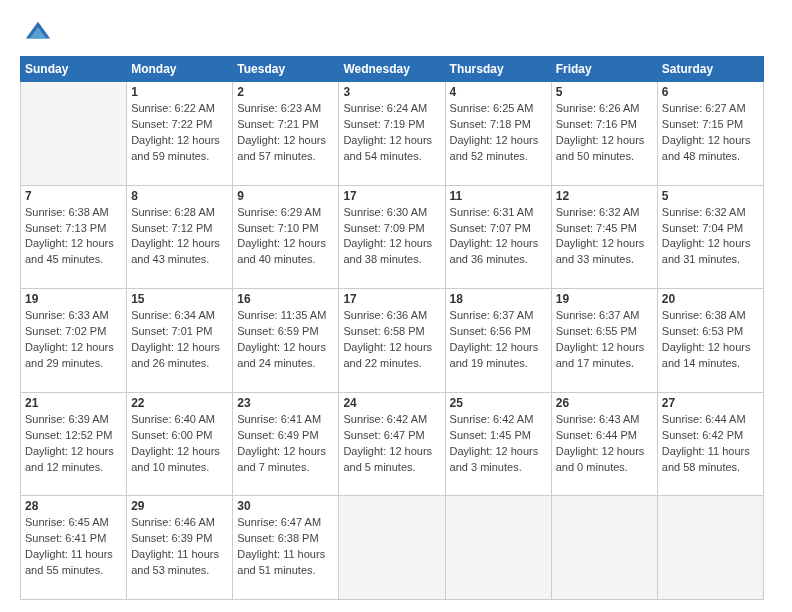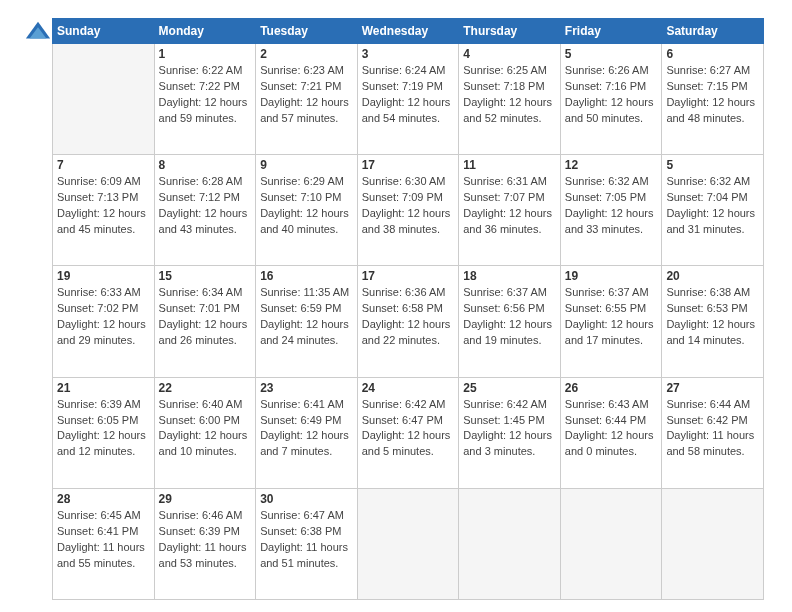--- a/index.html
+++ b/index.html
@@ -8,21 +8,21 @@
       height: 612px;
       font-family: Arial, sans-serif;
       background: #fff;
       overflow: hidden;
     }
     .page {
       width: 792px;
       height: 612px;
       padding: 18px 28px 12px 20px;
       display: flex;
-      flex-direction: row;
+      flex-direction: column;
     }
     .header {
       display: flex;
       justify-content: space-between;
       align-items: flex-start;
       margin-bottom: 10px;
     }
     .logo {
       display: flex;
       align-items: center;
@@ -180,21 +180,21 @@
             <span class="day-number">6</span>
             <div class="day-info">Sunrise: 6:27 AM
 Sunset: 7:15 PM
 Daylight: 12 hours
 and 48 minutes.</div>
           </td>
         </tr>
         <tr>
           <td>
             <span class="day-number">7</span>
-            <div class="day-info">Sunrise: 6:09 AM
+            <div class="day-info">Sunrise: 6:38 AM
 Sunset: 7:13 PM
 Daylight: 12 hours
 and 45 minutes.</div>
           </td>
           <td>
             <span class="day-number">8</span>
             <div class="day-info">Sunrise: 6:28 AM
 Sunset: 7:12 PM
 Daylight: 12 hours
 and 43 minutes.</div>
@@ -216,21 +216,21 @@
           <td>
             <span class="day-number">11</span>
             <div class="day-info">Sunrise: 6:31 AM
 Sunset: 7:07 PM
 Daylight: 12 hours
 and 36 minutes.</div>
           </td>
           <td>
             <span class="day-number">12</span>
             <div class="day-info">Sunrise: 6:32 AM
-Sunset: 7:05 PM
+Sunset: 7:45 PM
 Daylight: 12 hours
 and 33 minutes.</div>
           </td>
           <td>
             <span class="day-number">5</span>
             <div class="day-info">Sunrise: 6:32 AM
 Sunset: 7:04 PM
 Daylight: 12 hours
 and 31 minutes.</div>
           </td>
@@ -283,21 +283,21 @@
             <div class="day-info">Sunrise: 6:38 AM
 Sunset: 6:53 PM
 Daylight: 12 hours
 and 14 minutes.</div>
           </td>
         </tr>
         <tr>
           <td>
             <span class="day-number">21</span>
             <div class="day-info">Sunrise: 6:39 AM
-Sunset: 6:05 PM
+Sunset: 12:52 PM
 Daylight: 12 hours
 and 12 minutes.</div>
           </td>
           <td>
             <span class="day-number">22</span>
             <div class="day-info">Sunrise: 6:40 AM
 Sunset: 6:00 PM
 Daylight: 12 hours
 and 10 minutes.</div>
           </td>

